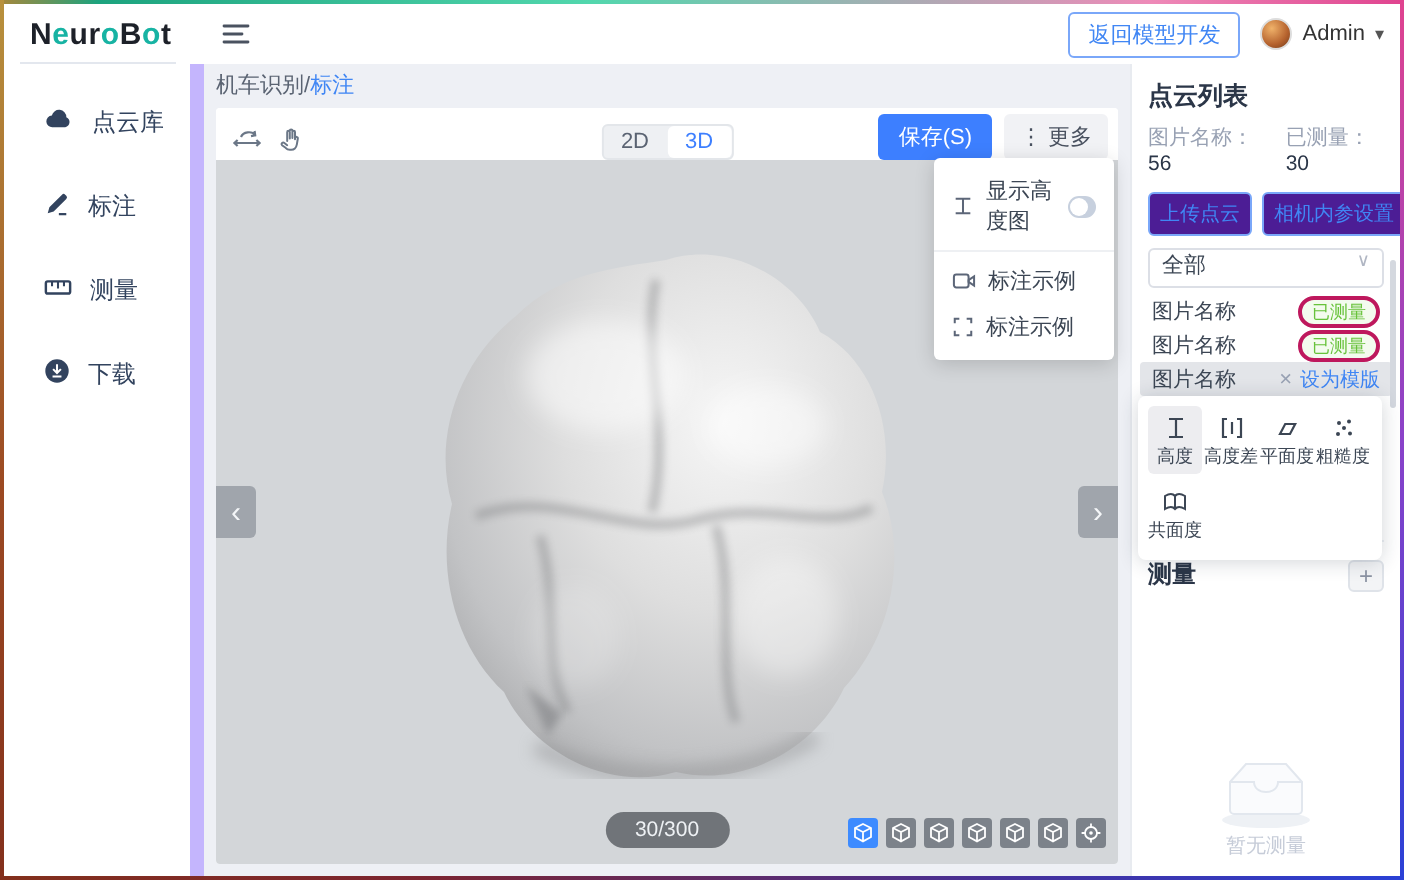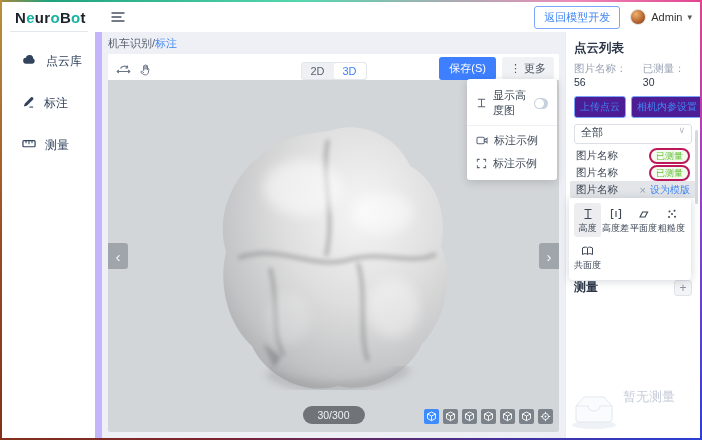--- a/index.html
+++ b/index.html
@@ -77,21 +77,21 @@
   .prow .x{margin-left:auto;color:#98a1b3;font-size:11px}
   .prow .lnk{color:#4086f4;font-size:10px;white-space:nowrap}
   .rscroll{position:absolute;right:2px;top:98px;width:3px;height:74px;background:#d4d8df;border-radius:2px}
   .toolpanel{position:absolute;left:3px;top:166px;width:122px;background:#fff;border-radius:4px;box-shadow:0 1px 10px rgba(31,45,61,.2);padding:5px 5px 6px;display:flex;flex-wrap:wrap;column-gap:1px;row-gap:3px;z-index:12}
   .titem{width:27px;display:flex;flex-direction:column;align-items:center;gap:2px;padding:4px 0 2px;border-radius:3px;color:#3c4654;font-size:9px;cursor:pointer}
   .titem.active{background:#ededf0}
   .titem .ticon{display:flex;align-items:center;justify-content:center;height:13px}
   .msec{position:absolute;left:8px;right:8px;top:238px;border-top:1px solid #edf0f4;padding-top:8px;display:flex;justify-content:space-between;align-items:center}
   .mtitle{font-size:12px;font-weight:bold;color:#2b3648}
   .plus-btn{width:18px;height:16px;background:#f3f4f6;border:1px solid #dfe3e9;border-radius:3px;color:#8b93a3;font-size:12px;display:flex;align-items:center;justify-content:center;cursor:pointer}
-  .empty{position:absolute;left:0;right:0;bottom:8px;display:flex;gap:1px;color:#c6ccd8;font-size:13px}
+  .empty{position:absolute;left:0;right:0;bottom:8px;display:flex;flex-direction:column;align-items:center;gap:1px;color:#c6ccd8;font-size:10px}
 </style>
 </head>
 <body>
 
 <div class="frame">
   <div class="edge t"></div>
   <div class="edge b"></div>
   <div class="edge l"></div>
   <div class="edge r"></div>
 
@@ -135,20 +135,27 @@
               <path d="M8 13h4" stroke="#32435e" stroke-width="1.2"></path>
             </svg></span>
         <span>标注</span>
       </div>
       <div class="sitem">
         <span><svg width="14" height="13" viewBox="0 0 15 13">
               <rect x="1" y="3.5" width="13" height="6.5" rx="1" fill="none" stroke="#32435e" stroke-width="1.3"></rect>
               <path d="M4.3 3.5v2.6M7.5 3.5v3.8M10.7 3.5v2.6" stroke="#32435e" stroke-width="1.1"></path>
             </svg></span>
         <span>测量</span>
+      </div>
+      <div class="sitem">
+        <span><svg width="13" height="13" viewBox="0 0 14 14">
+              <circle cx="7" cy="7" r="6.3" fill="#32435e"></circle>
+              <path d="M7 3.4v4.4M4.9 6l2.1 2.1L9.1 6M4.6 10h4.8" stroke="#fff" stroke-width="1.1" fill="none"></path>
+            </svg></span>
+        <span>下载</span>
       </div>
     </nav>
 
     <div class="main">
       <div class="breadcrumb">
         <span>机车识别</span><span>/</span><span class="cur">标注</span>
       </div>
 
       <div class="card">
         <div class="toolbar">

